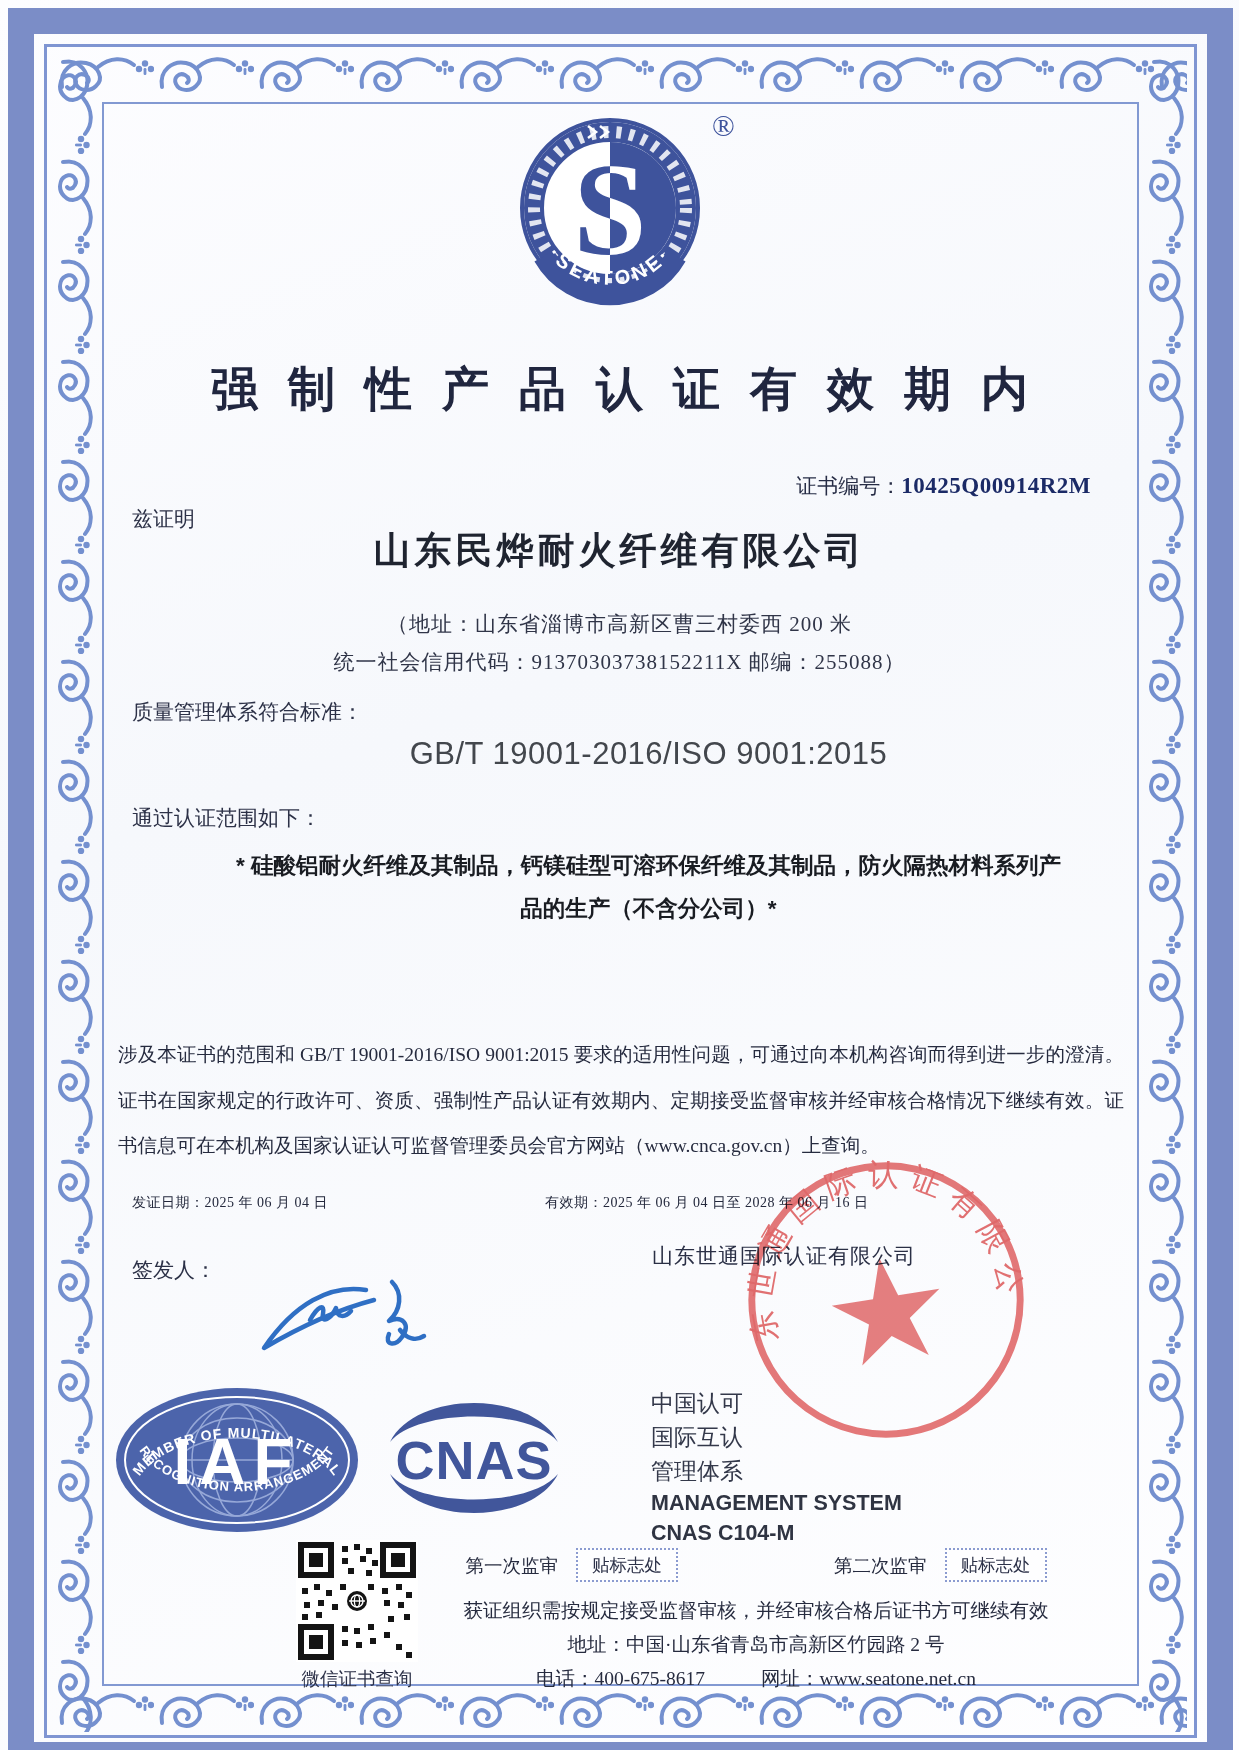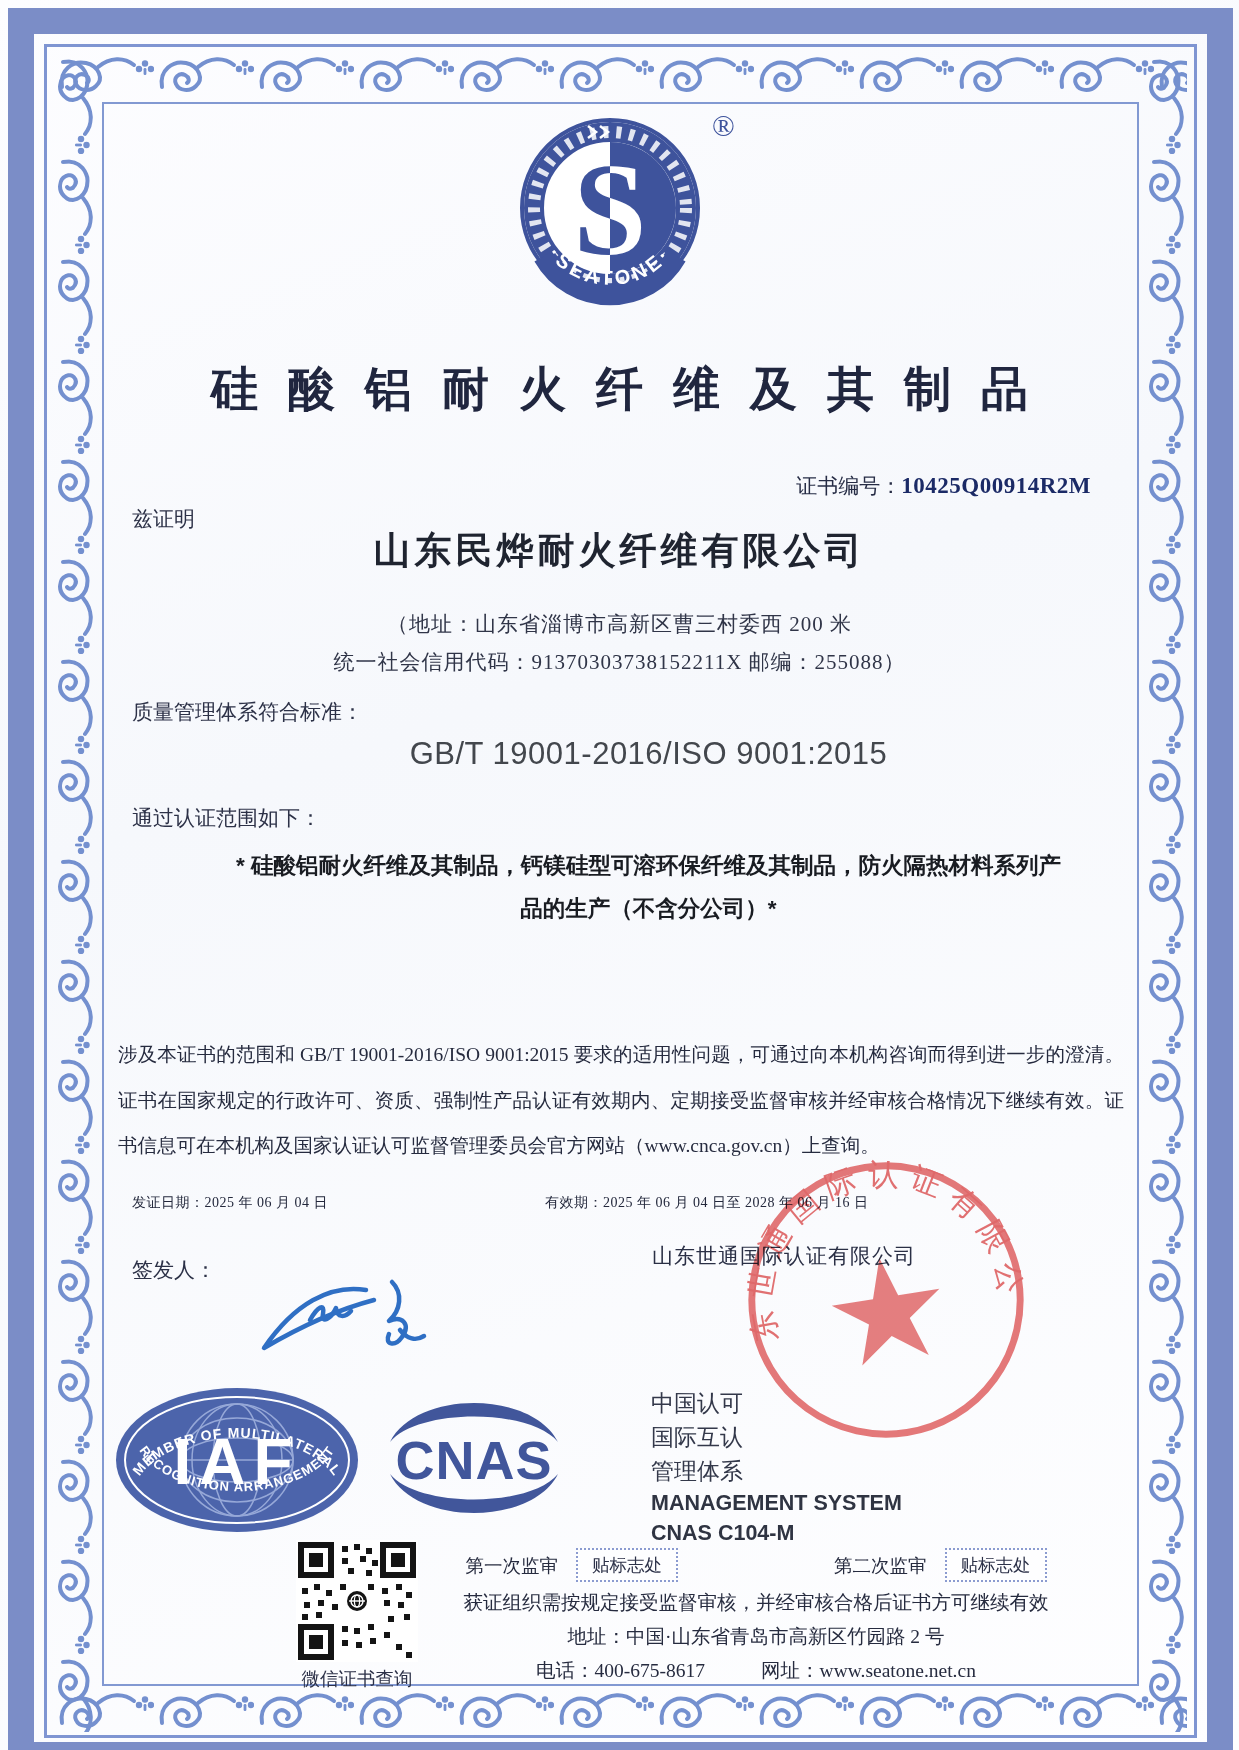--- a/index.html
+++ b/index.html
@@ -54,21 +54,21 @@
   .cnastext { left:622px; top:1386px; color:#33384a; }
   .cnastext .cn { font-size:23px; line-height:34px; }
   .cnastext .en { font-size:21.5px; line-height:30px; font-weight:bold; color:#2f3442; }
   .qr { left:296px; top:1540px; width:122px; height:122px; }
   .qrcap { left:276px; top:1666px; width:162px; text-align:center; font-size:18.5px; color:#2c3148; }
   .footer { left:418px; top:1548px; width:676px; text-align:center; color:#262b3f; }
   .frow1 { display:flex; align-items:center; justify-content:center; gap:18px; font-size:18.5px; }
   .spacer { width:120px; }
   .stickerbox { border:2px dotted #8b9bd0; padding:3px 14px; font-size:17.5px;
                 color:#2c3148; background:rgba(255,255,255,.5); }
-  .fnote { margin-top:7px; font-size:19.5px; }
+  .fnote { margin-top:15px; font-size:19.5px; }
   .faddr { margin-top:7px; font-size:19.5px; }
   .ftel  { margin-top:7px; display:flex; justify-content:center; gap:56px; font-size:19.5px; }
 </style>
 </head>
 <body>
 
 <div class="page serif">
 
   <div class="band"></div>
   <div class="line-outer"></div>
@@ -139,21 +139,21 @@
       <text x="150" y="158" text-anchor="middle" font-size="132" font-weight="bold" font-family="Liberation Serif, DejaVu Serif, serif" fill="#3e539c" clip-path="url(#clipL)">S</text>
       <text x="150" y="158" text-anchor="middle" font-size="132" font-weight="bold" font-family="Liberation Serif, DejaVu Serif, serif" fill="#ffffff" clip-path="url(#clipR)">S</text>
       <path id="brandArc" d="M82,150 A79,79 0 0 0 218,150" fill="none"></path>
       <text font-size="20" font-weight="bold" fill="#ffffff" letter-spacing="4" font-family="Liberation Sans, DejaVu Sans, sans-serif">
         <textPath href="#brandArc" startOffset="50%" text-anchor="middle">·SEATONE·</textPath>
       </text>
       <text x="252" y="40" font-size="30" fill="#3e539c">®</text>
     </svg>
   </div>
 
-  <div class="abs title">硅酸铝耐火纤维及其制品</div>
+  <div class="abs title">强制性产品认证有效期内</div>
 
   <div class="abs certno">
     <span class="lbl">证书编号：</span>
     <span class="val">10425Q00914R2M</span>
   </div>
 
   <div class="abs intro">兹证明</div>
   <div class="abs company">山东民烨耐火纤维有限公司</div>
   <div class="abs addr1">（地址：山东省淄博市高新区曹三村委西 200 米</div>
   <div class="abs addr2">统一社会信用代码：91370303738152211X 邮编：255088）</div>

